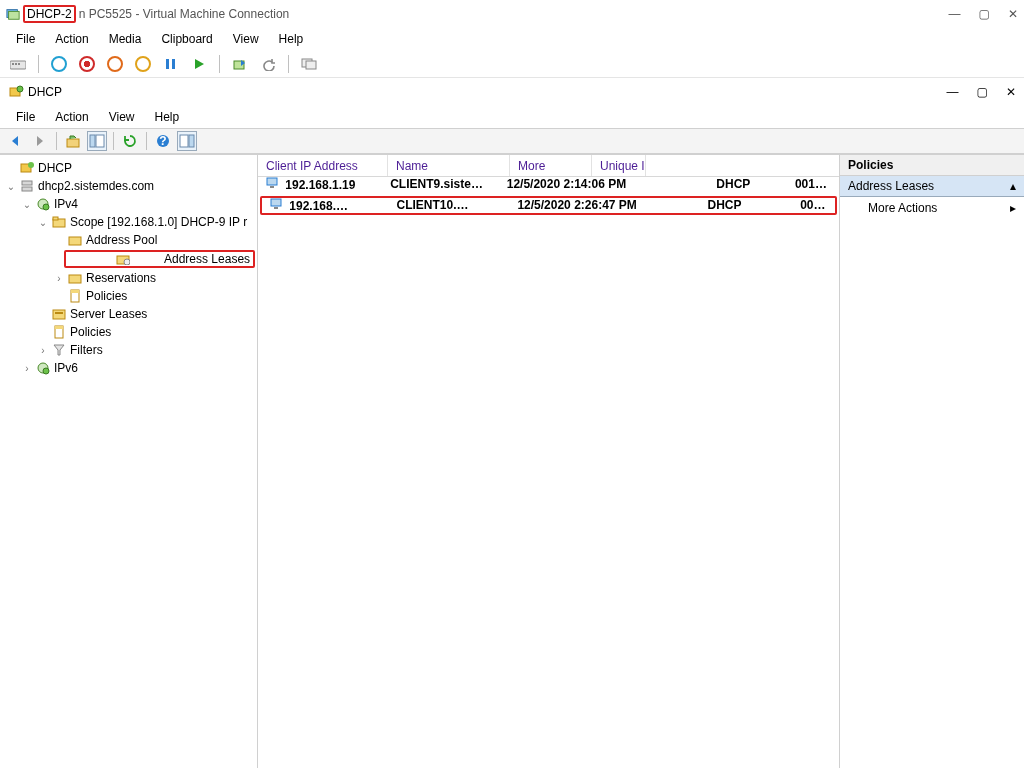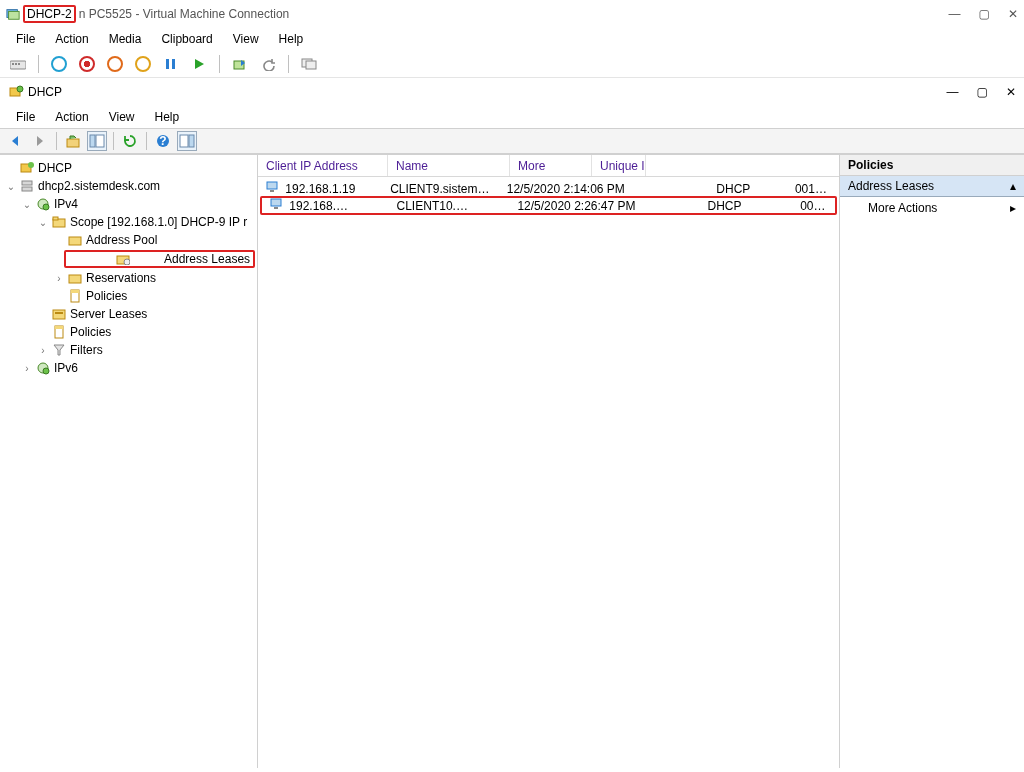--- a/index.html
+++ b/index.html
@@ -42,21 +42,21 @@
   .tree-row .tw { width:14px; text-align:center; color:#777; font-size:10px; }
   .tree-row .ic { width:18px; height:16px; display:inline-flex; align-items:center; justify-content:center; }
   .tree-row .lbl { padding-left:2px; }
   .indent-0{padding-left:2px}.indent-1{padding-left:18px}.indent-2{padding-left:34px}
   .indent-3{padding-left:50px}
   .hl-red-box { border:2px solid #d22; border-radius:2px;gap:30px; }
 
   
   .list-header { display:flex; height:22px; border-bottom:1px solid #d8d8d8; }
   .list-header .col { padding:4px 8px 0 8px; border-right:1px solid #e2e2e2; color:#4c1d95; overflow:hidden; white-space:nowrap; }
-  .list-rows .row { display:flex; height:19px; align-items:flex-end; }
+  .list-rows .row { display:flex; height:19px; align-items:flex-start;font-weight:bold; }
   .list-rows .row .cell { padding:0 8px; overflow:hidden; white-space:nowrap; text-overflow:ellipsis; }
   .col-ip{width:130px}.col-nm{width:122px}.col-le{width:220px}.col-ty{width:82px}.col-uid{width:54px}
   .row .ic { width:16px; height:14px; display:inline-flex; }
 
   
   .ap-title { background:#f0f0f0; border-bottom:1px solid #d0d0d0; padding:3px 8px; font-weight:600; }
   .ap-section { background:#d6e5f5; border-bottom:1px solid #9ab; padding:3px 8px; display:flex; align-items:center; }
   .ap-item { padding:4px 8px 4px 28px; display:flex; align-items:center; }
   .ap-item .arrow { margin-left:auto; color:#000; }
 
@@ -235,21 +235,21 @@
           <span class="lbl">DHCP</span>
         </div>
         <div class="tree-row indent-0">
           <span class="tw">⌄</span>
           <span class="ic">
               <svg width="14" height="14">
                 <rect x="2" y="2" width="10" height="4" fill="#d7d7d7" stroke="#888"></rect>
                 <rect x="2" y="8" width="10" height="4" fill="#d7d7d7" stroke="#888"></rect>
               </svg>
             </span>
-          <span class="lbl">dhcp2.sistemdesk.com</span>
+          <span class="lbl">dhcp2.sistemdes.com</span>
         </div>
         <div class="tree-row indent-1">
           <span class="tw">⌄</span>
           <span class="ic">
               <svg width="14" height="14">
                 <circle cx="7" cy="7" r="5" fill="#cfe8c0" stroke="#4a8a2a"></circle>
                 <circle cx="10" cy="10" r="3" fill="#6cc24a" stroke="#3a7a22"></circle>
               </svg>
             </span>
           <span class="lbl">IPv4</span>

